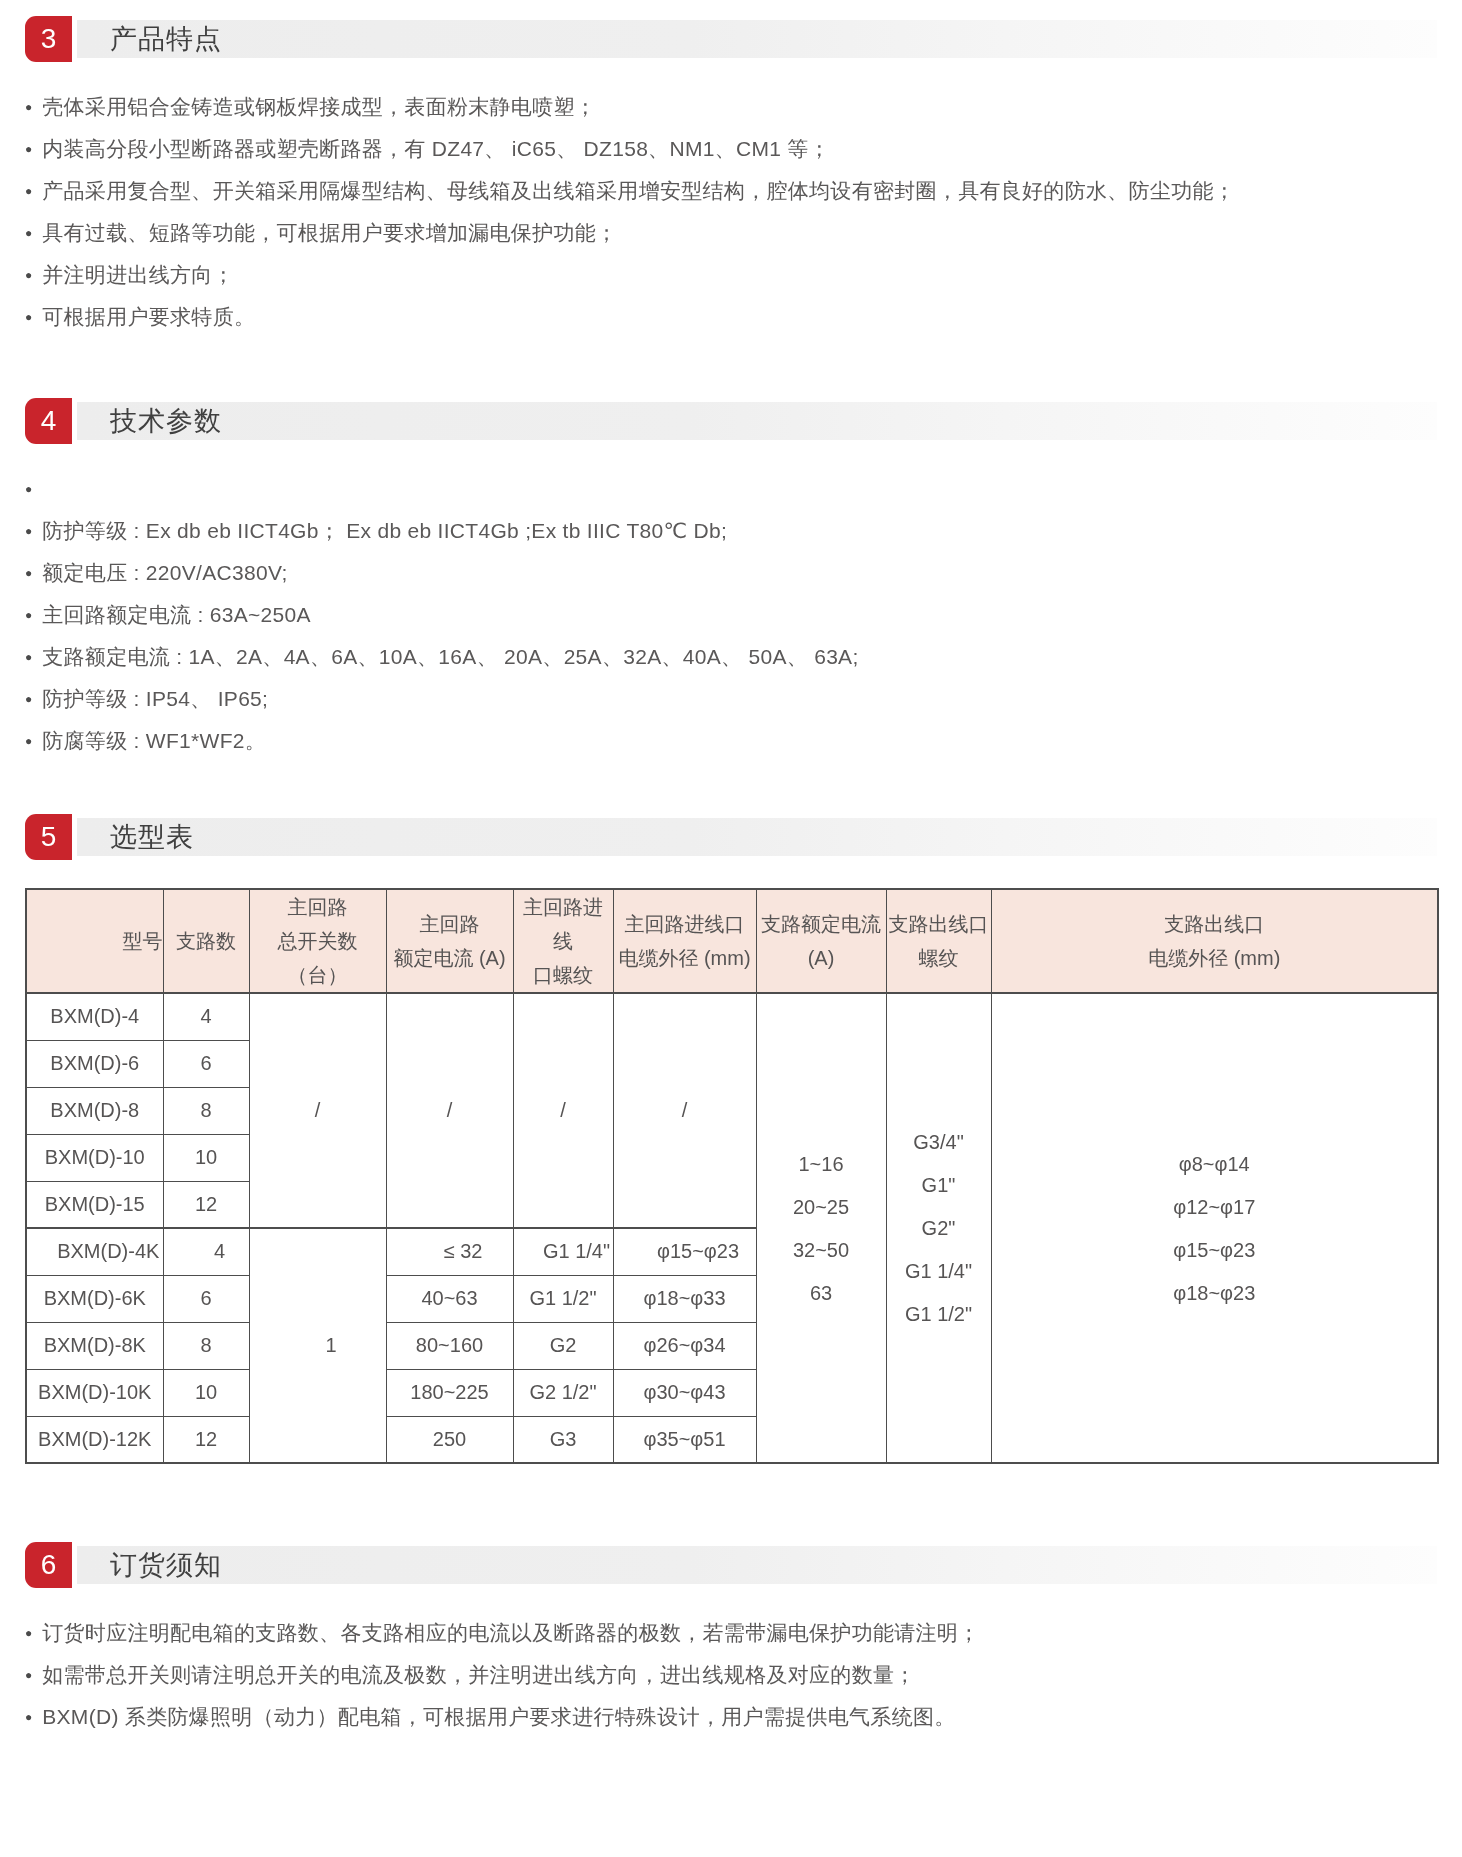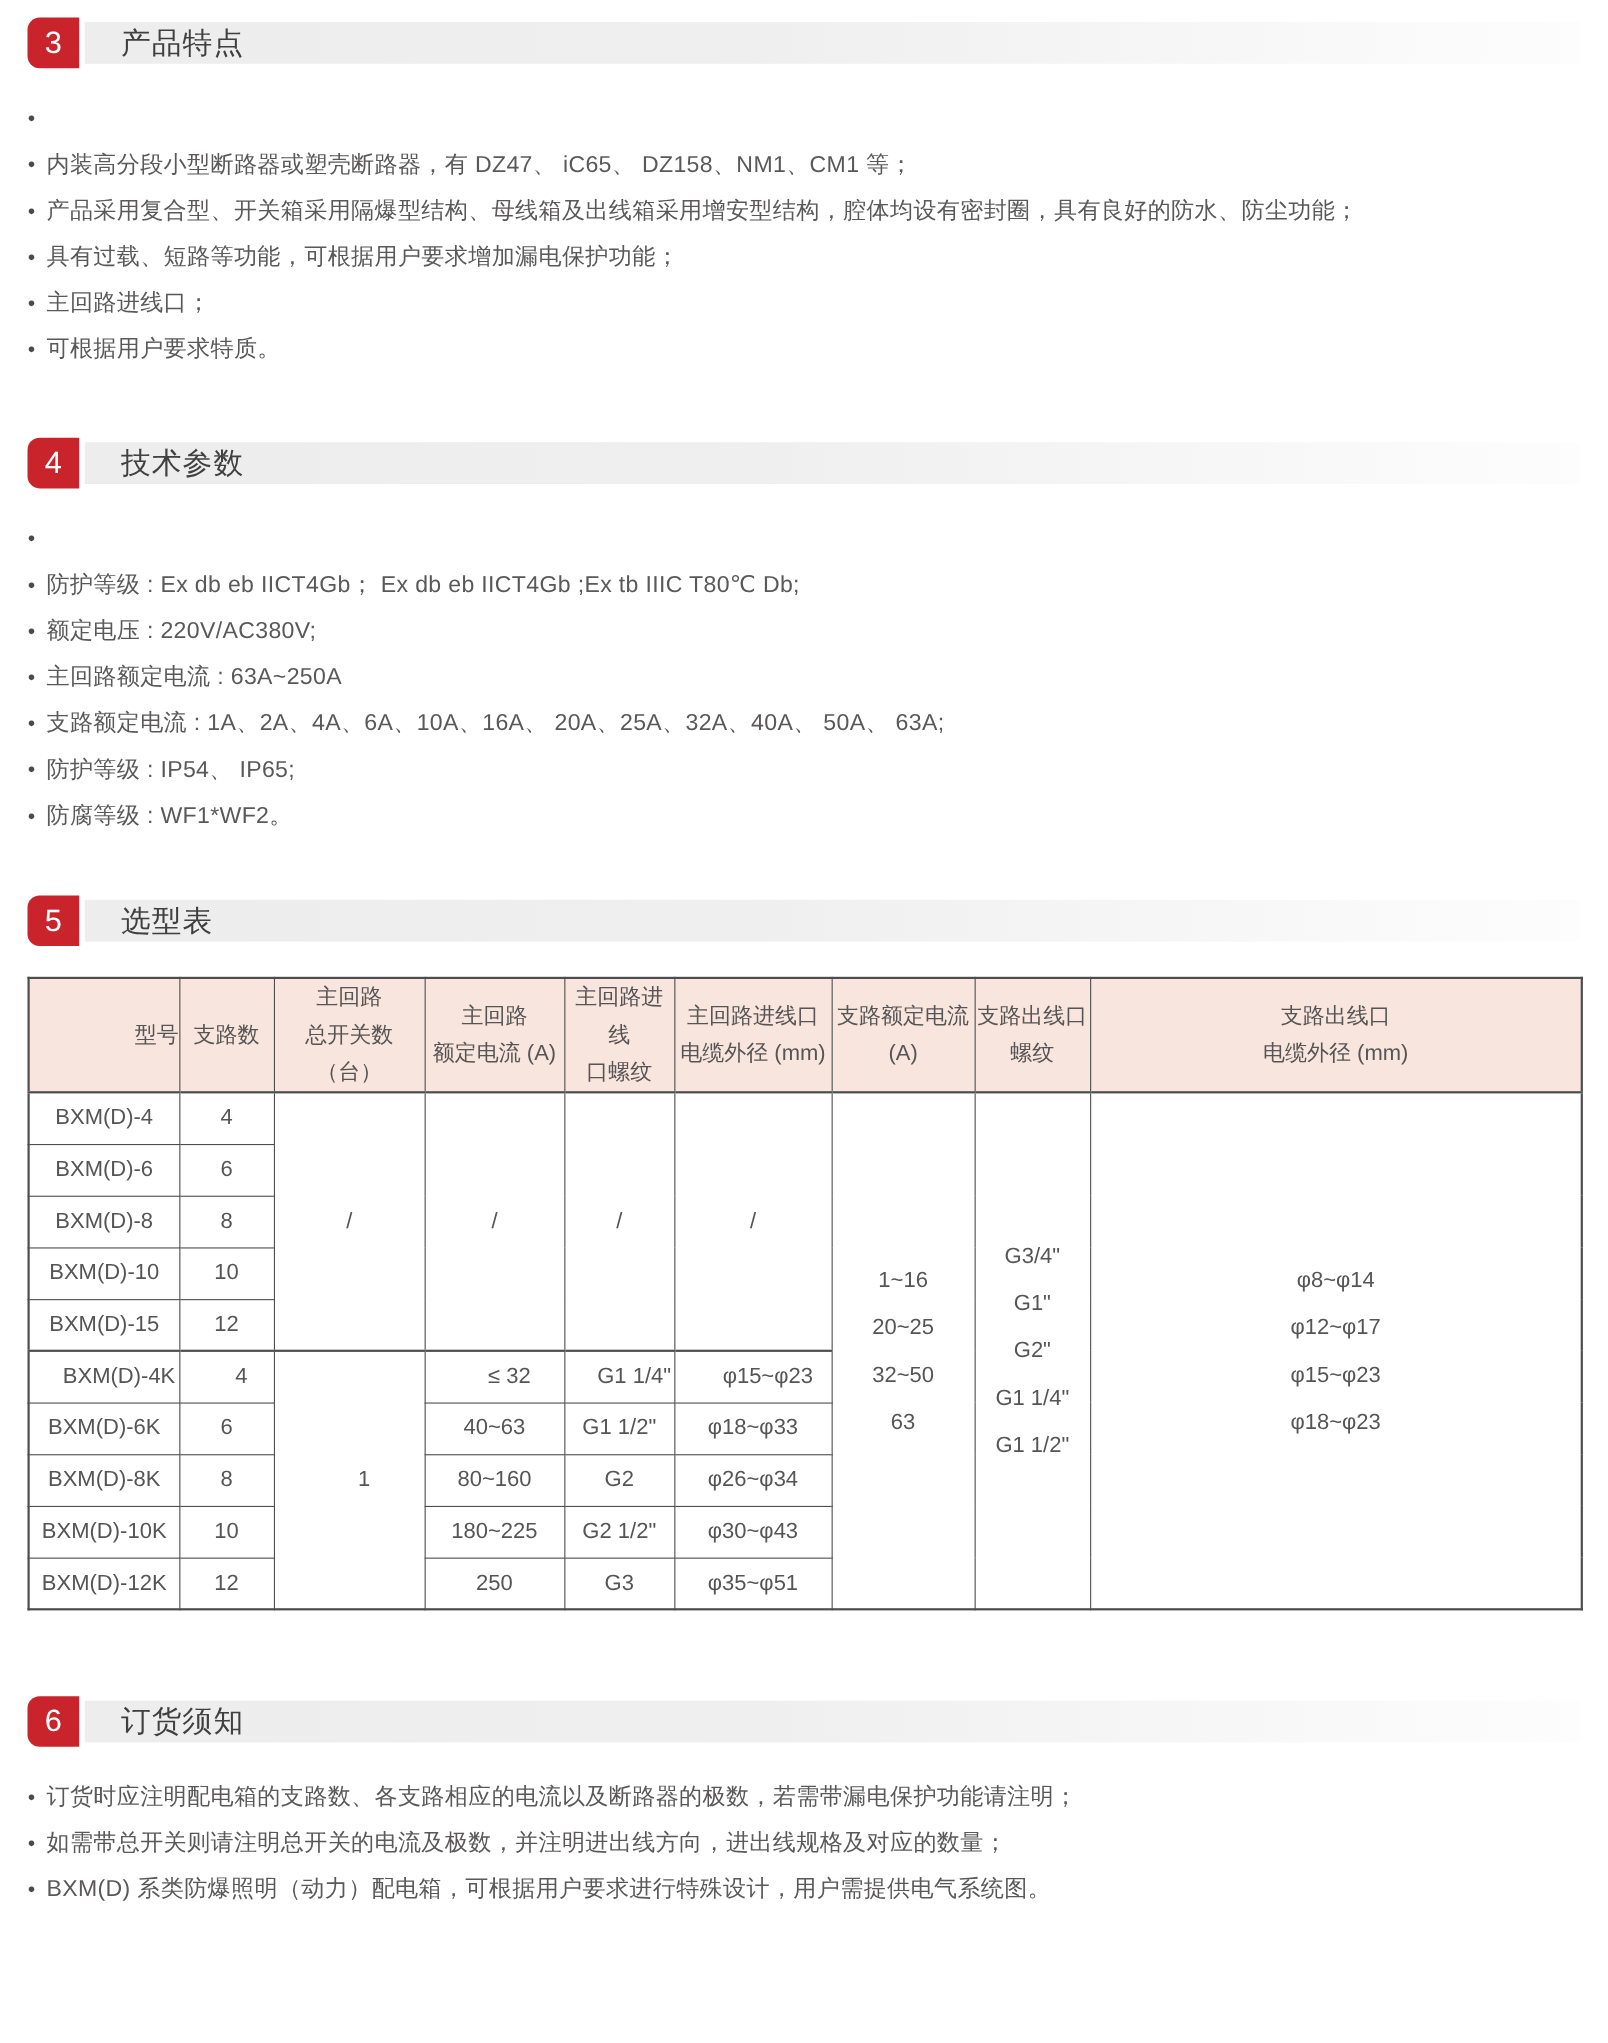--- a/index.html
+++ b/index.html
@@ -79,36 +79,37 @@
 
   <div class="sec-header">
     <div class="sec-badge">3</div>
     <div class="sec-bar">
       <span class="sec-title">产品特点</span>
     </div>
   </div>
   <ul class="bullets">
     <li>
         <span class="dot">●</span>
+        <span class="li-text">壳体采用铝合金铸造或钢板焊接成型，表面粉末静电喷塑；</span>
       </li>
     <li>
         <span class="dot">●</span>
         <span class="li-text">内装高分段小型断路器或塑壳断路器，有 DZ47、 iC65、 DZ158、NM1、CM1 等；</span>
       </li>
     <li>
         <span class="dot">●</span>
         <span class="li-text">产品采用复合型、开关箱采用隔爆型结构、母线箱及出线箱采用增安型结构，腔体均设有密封圈，具有良好的防水、防尘功能；</span>
       </li>
     <li>
         <span class="dot">●</span>
         <span class="li-text">具有过载、短路等功能，可根据用户要求增加漏电保护功能；</span>
       </li>
     <li>
         <span class="dot">●</span>
-        <span class="li-text">主回路进线口；</span>
+        <span class="li-text">并注明进出线方向；</span>
       </li>
     <li>
         <span class="dot">●</span>
         <span class="li-text">可根据用户要求特质。</span>
       </li>
   </ul>
 
   <div class="sec-header sec-params">
     <div class="sec-badge">4</div>
     <div class="sec-bar">

